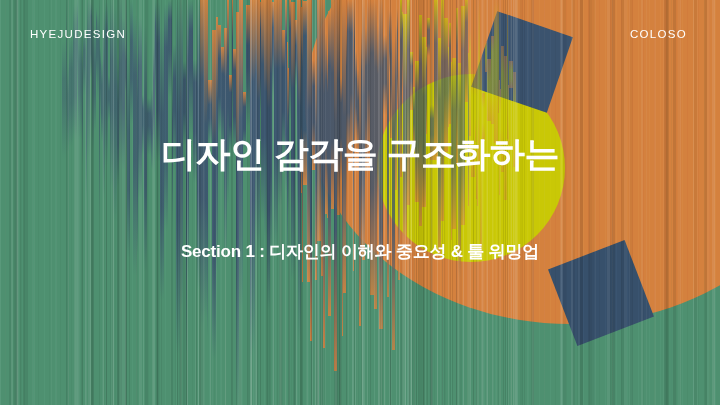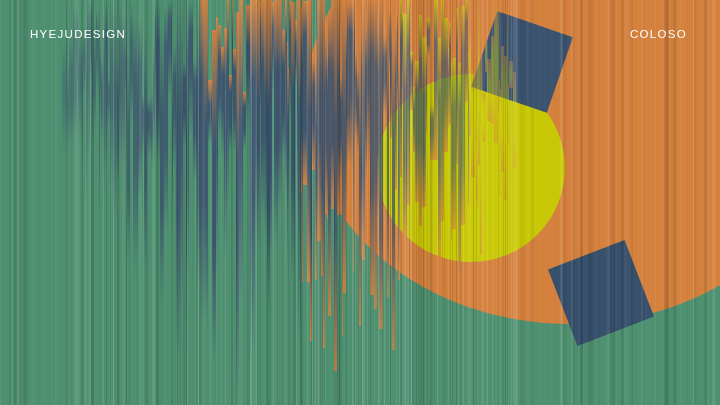--- a/index.html
+++ b/index.html
@@ -566,16 +566,18 @@
       <div class="col" style="left: 624px; width: 3px; top: 0px; height: 405px; background: rgba(255, 255, 255, 0.043);"></div>
       <div class="col" style="left: 74px; width: 2px; top: 0px; height: 405px; background: rgba(255, 255, 255, 0.07);"></div>
     </div>
   <div class="streak-lines"></div>
   <div class="streak-lines2"></div>
 
   <div class="brand-left">HYEJUDESIGN</div>
   <div class="brand-right">COLOSO</div>
 
   <div class="titlewrap">
+    <div class="title-line">디자인 감각을 구조화하는</div>
   </div>
 
+  <div class="subtitle">Section 1 : 디자인의 이해와 중요성 &amp; 툴 워밍업</div>
 
 </div>
 
 </body></html>

